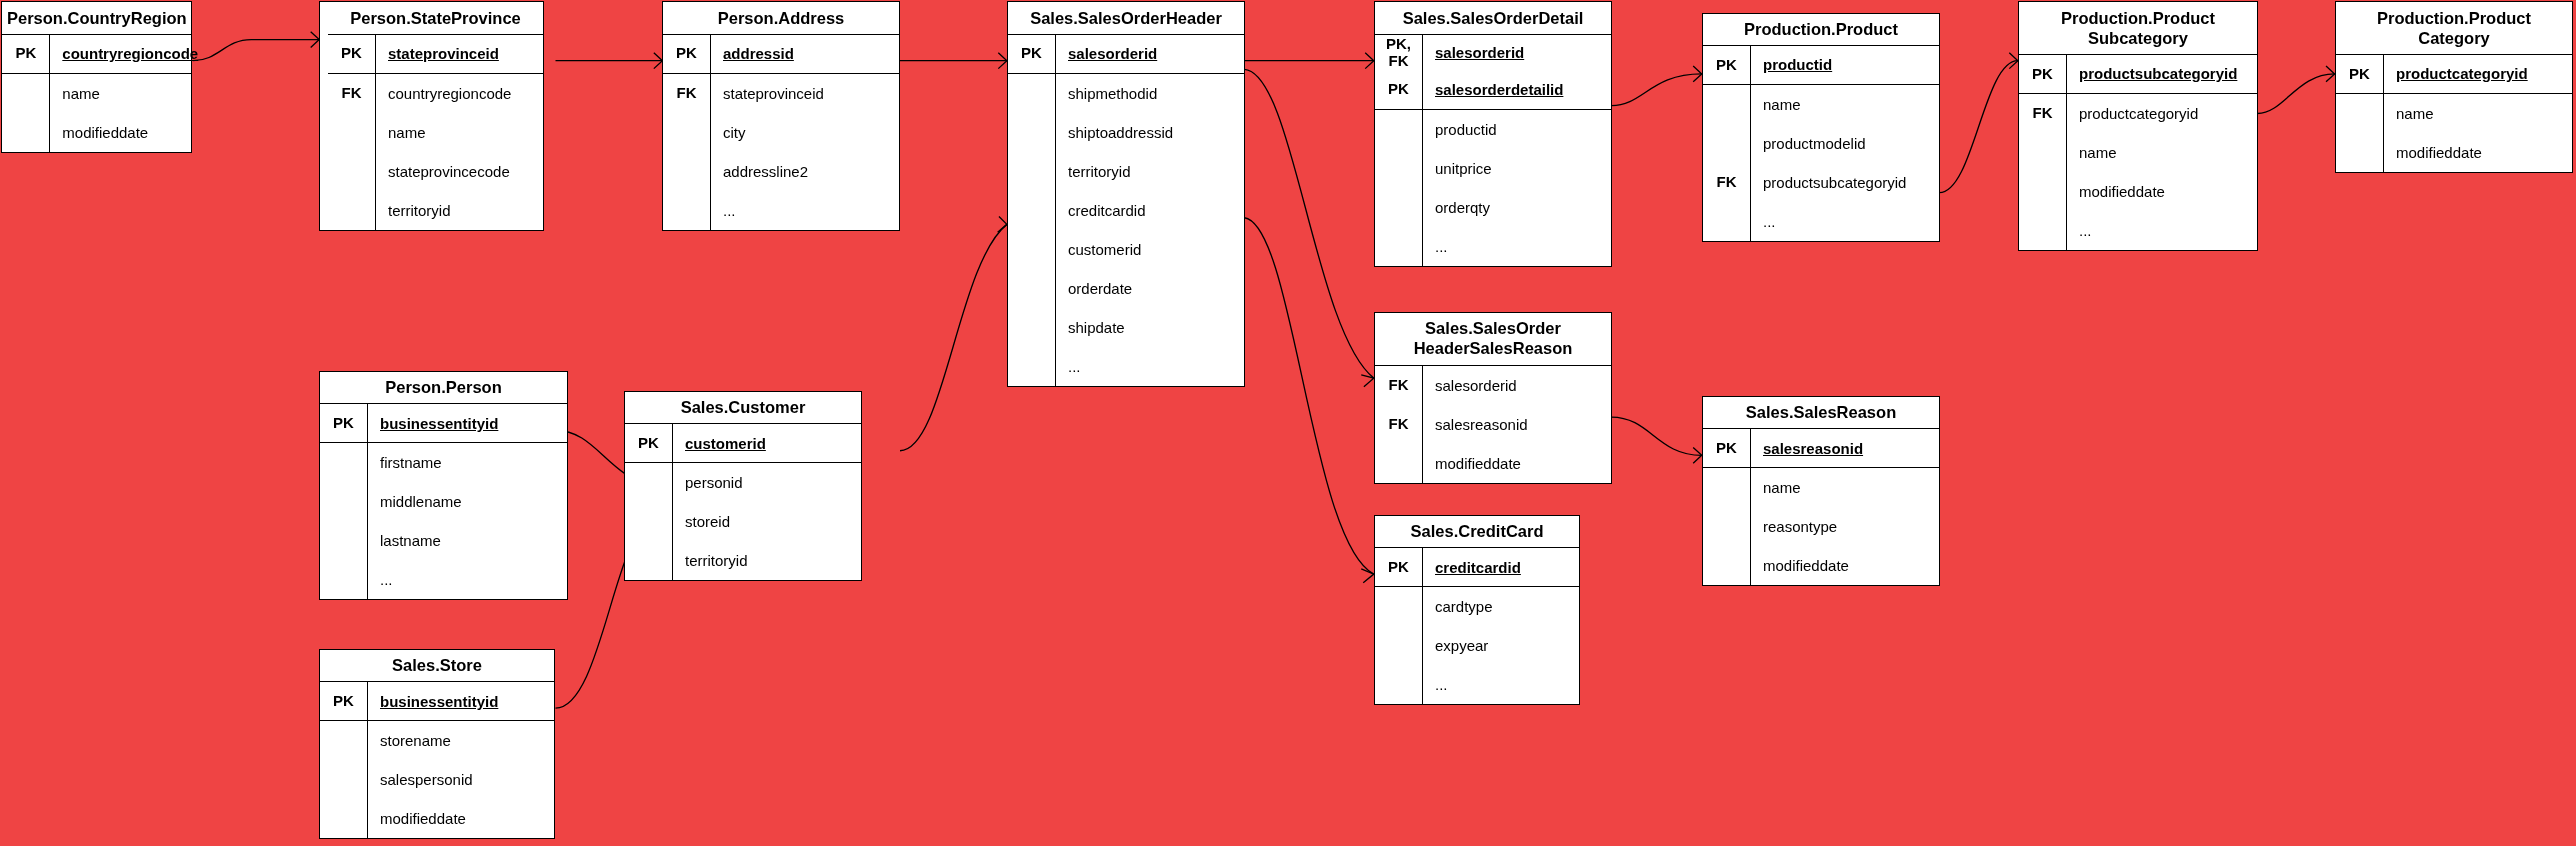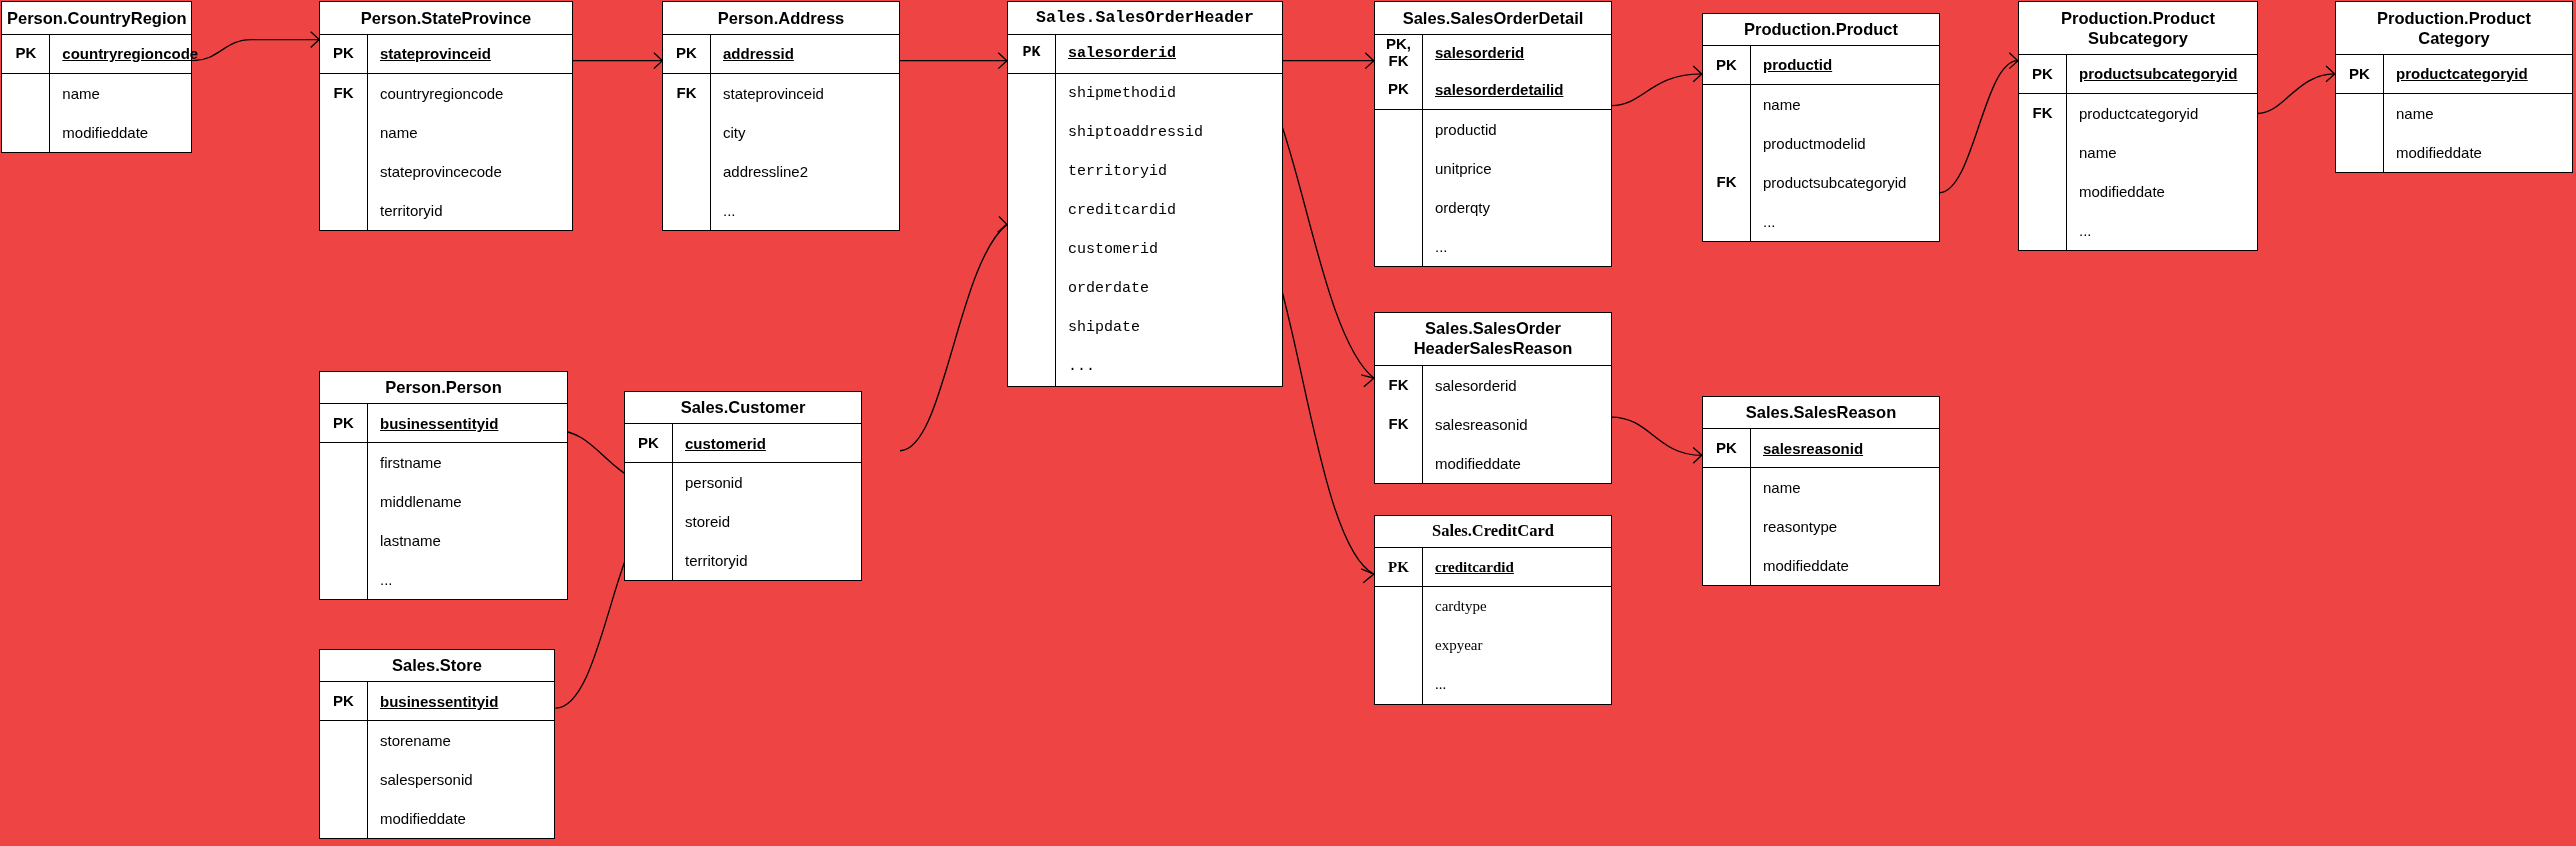--- a/index.html
+++ b/index.html
@@ -142,21 +142,21 @@
     <div class="attr-row">
       <div class="attr-key empty"></div>
       <div class="attr-name">name</div>
     </div>
     <div class="attr-row">
       <div class="attr-key empty"></div>
       <div class="attr-name">modifieddate</div>
     </div>
   </div>
 
-  <div class="entity" style="left:319px; top:1.3px; width:254px;">
+  <div class="entity" style="left:319px; top:1.3px; width:225px;padding-left:8px;">
     <div class="entity-title">Person.StateProvince</div>
     <div class="attr-row key-sep">
       <div class="attr-key">PK</div>
       <div class="attr-name pk">stateprovinceid</div>
     </div>
     <div class="attr-row">
       <div class="attr-key">FK</div>
       <div class="attr-name">countryregioncode</div>
     </div>
     <div class="attr-row">
@@ -190,21 +190,21 @@
     <div class="attr-row">
       <div class="attr-key empty"></div>
       <div class="attr-name">addressline2</div>
     </div>
     <div class="attr-row">
       <div class="attr-key empty"></div>
       <div class="attr-name">...</div>
     </div>
   </div>
 
-  <div class="entity" style="left:1007px; top:1.3px; width:276px;font-family:Liberation Mono, monospace;">
+  <div class="entity" style="left:1007px; top:1.3px; width:238px;">
     <div class="entity-title">Sales.SalesOrderHeader</div>
     <div class="attr-row key-sep">
       <div class="attr-key">PK</div>
       <div class="attr-name pk">salesorderid</div>
     </div>
     <div class="attr-row">
       <div class="attr-key empty"></div>
       <div class="attr-name">shipmethodid</div>
     </div>
     <div class="attr-row">
@@ -362,21 +362,21 @@
     <div class="attr-row">
       <div class="attr-key empty"></div>
       <div class="attr-name">reasontype</div>
     </div>
     <div class="attr-row">
       <div class="attr-key empty"></div>
       <div class="attr-name">modifieddate</div>
     </div>
   </div>
 
-  <div class="entity" style="left:1374px; top:515px; width:238px;font-family:Liberation Serif, serif;">
+  <div class="entity" style="left:1374px; top:515px; width:206px;">
     <div class="entity-title">Sales.CreditCard</div>
     <div class="attr-row key-sep">
       <div class="attr-key">PK</div>
       <div class="attr-name pk">creditcardid</div>
     </div>
     <div class="attr-row">
       <div class="attr-key empty"></div>
       <div class="attr-name">cardtype</div>
     </div>
     <div class="attr-row">

